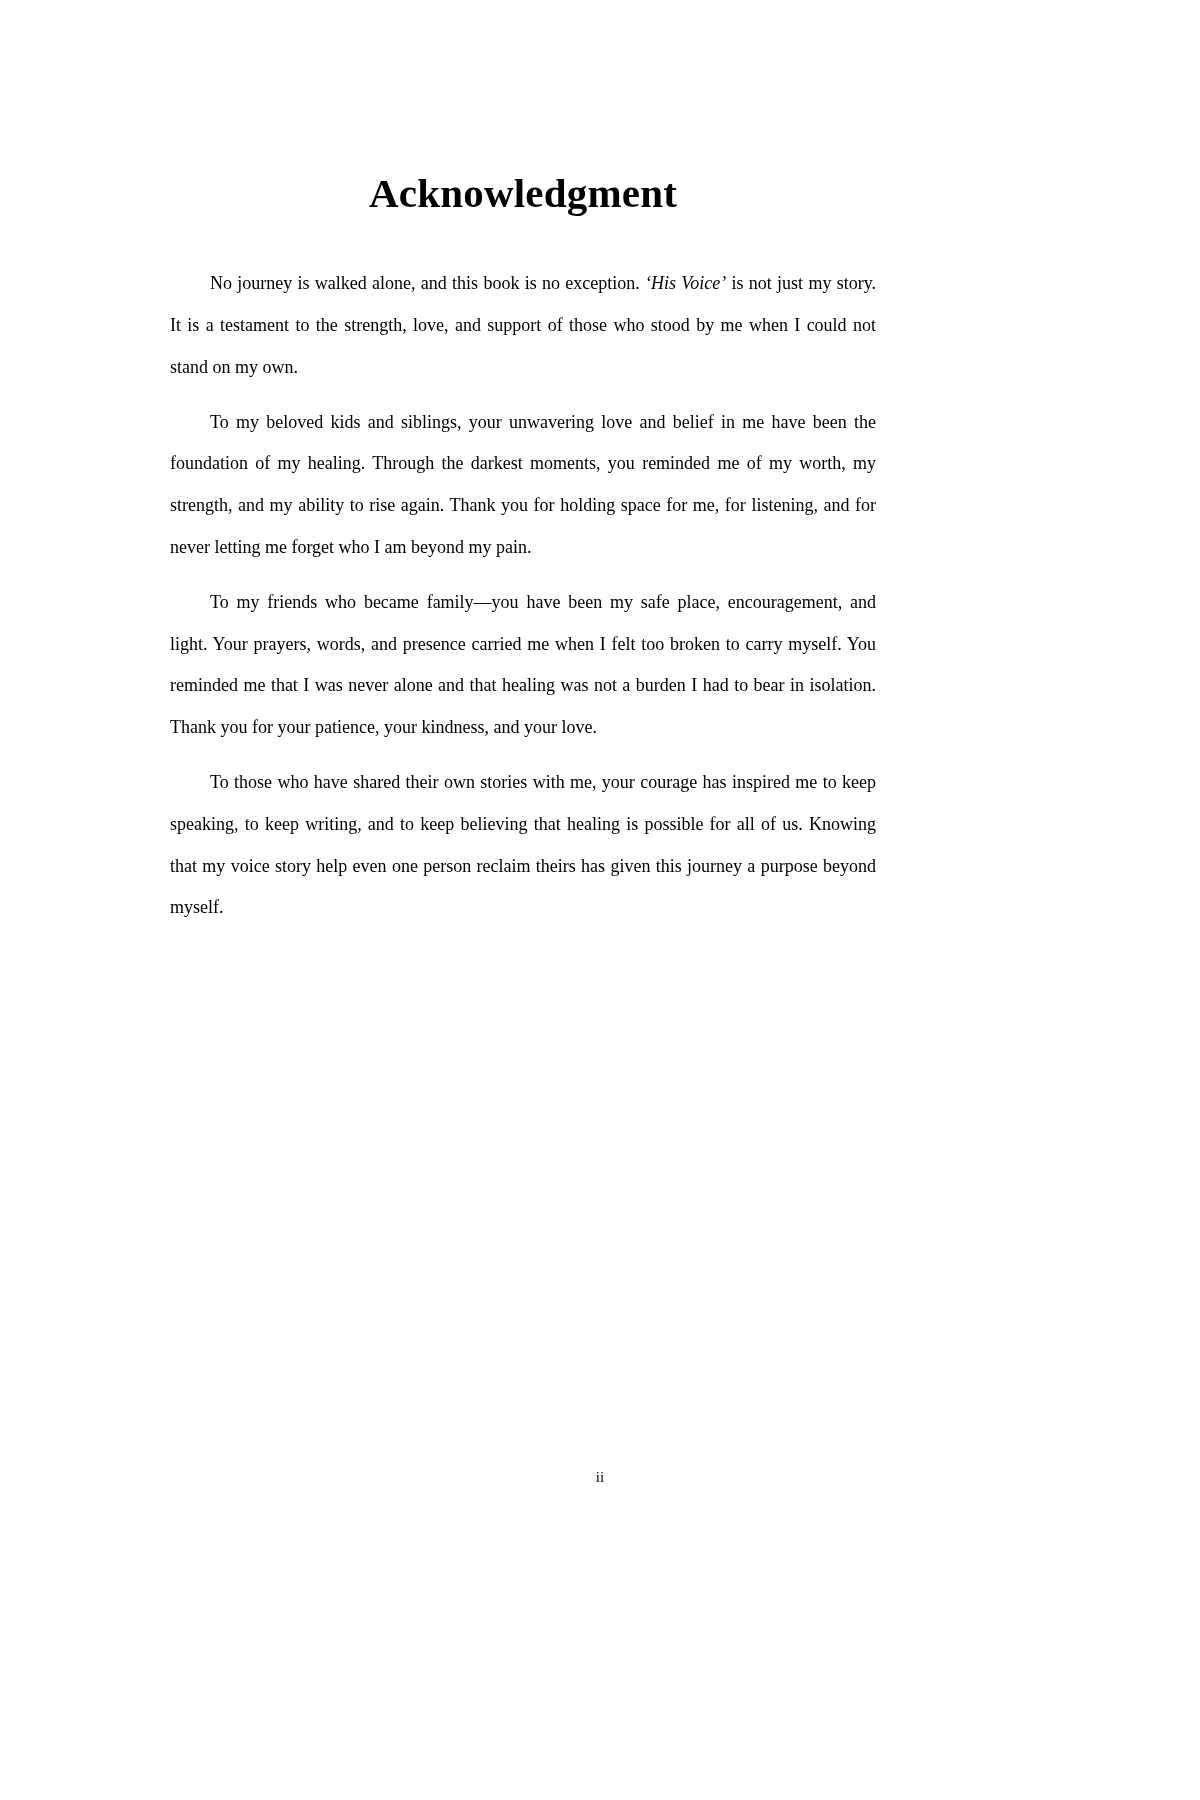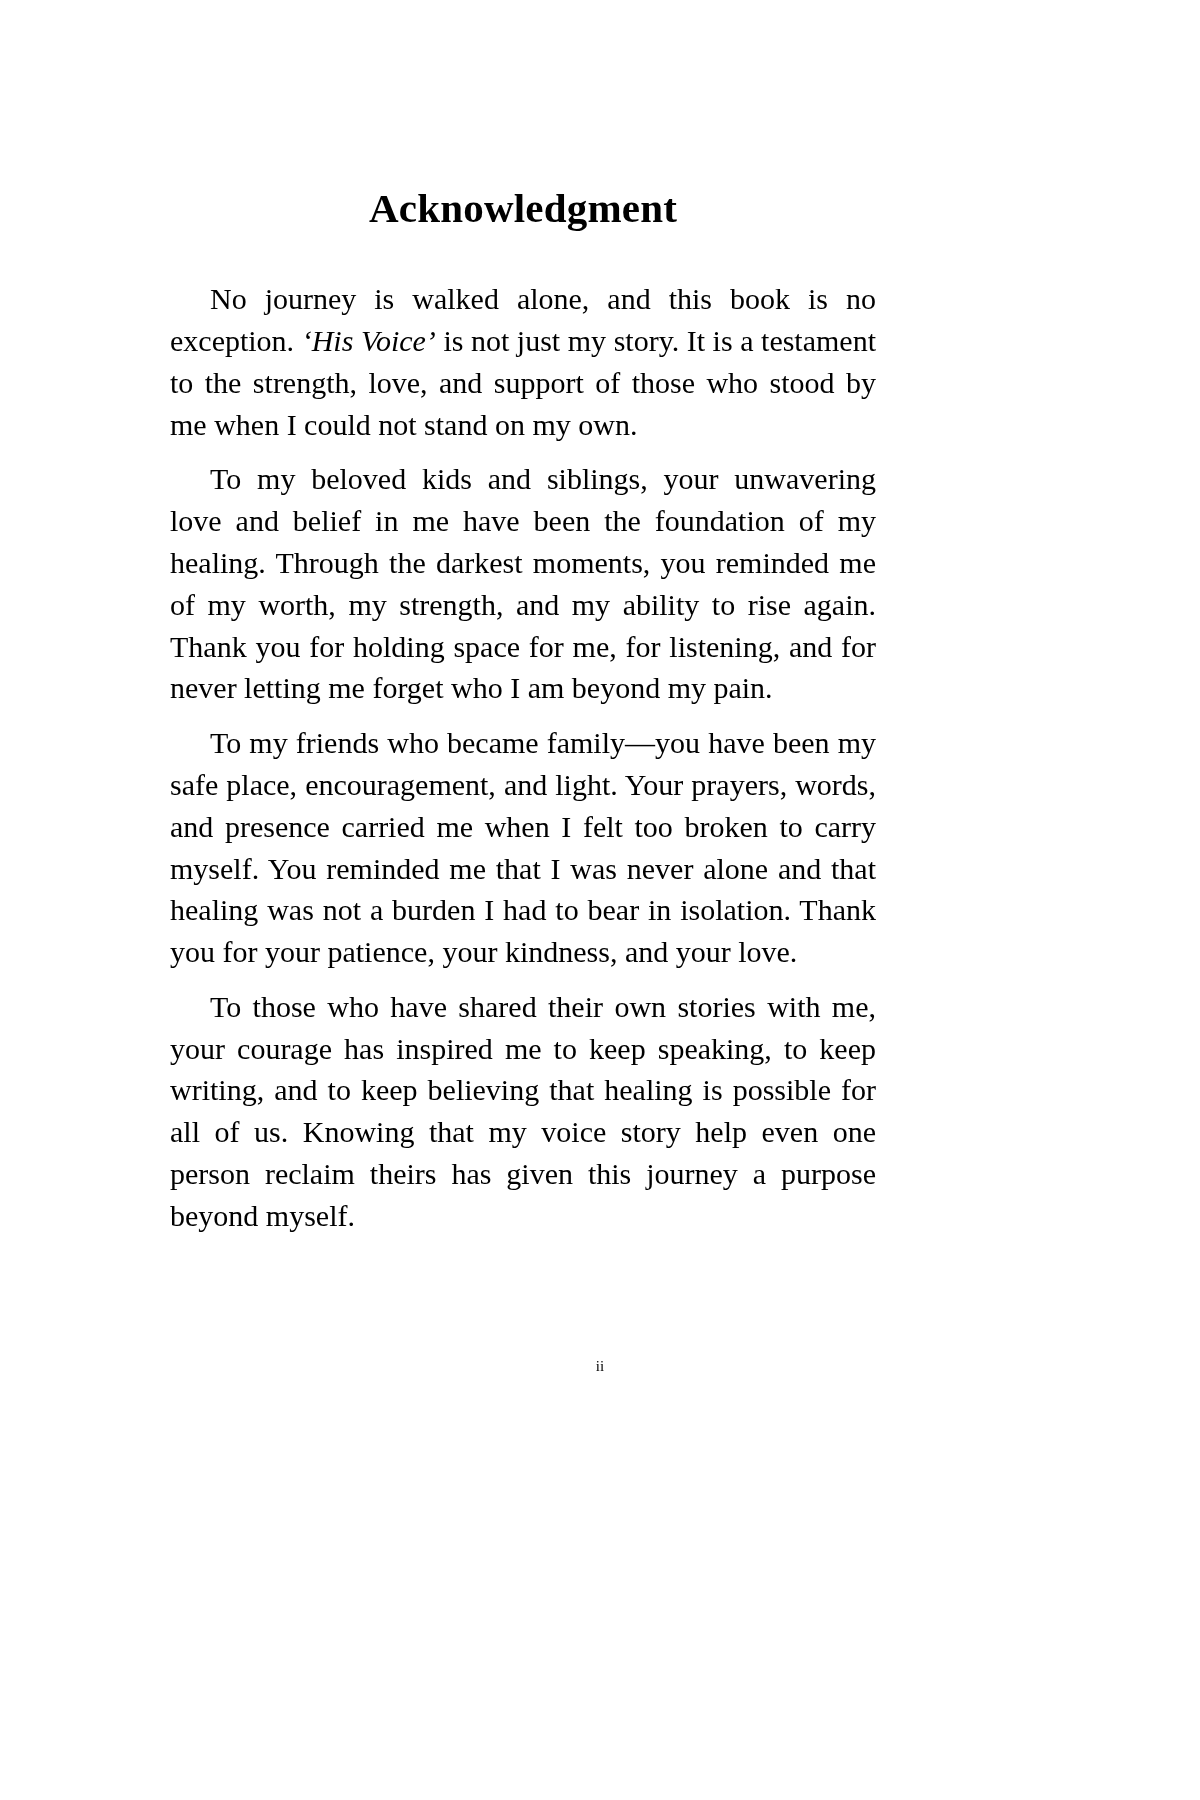--- a/index.html
+++ b/index.html
@@ -19,56 +19,56 @@
     position: relative;
     width: 1200px;
     height: 1800px;
     background: #ffffff;
     box-sizing: border-box;
   }
 
   .content {
     position: absolute;
     left: 170px;
-    top: 185px;
+    top: 170px;
     width: 706px;
   }
 
   .page-title {
     font-size: 41px;
     font-weight: bold;
     text-align: center;
     letter-spacing: 0.2px;
     margin: 0 0 46px 0;
     line-height: 1.15;
   }
 
   .para {
-    font-size: 30px;
+    font-size: 18px;
     line-height: 41.8px;
     text-align: justify;
     text-justify: inter-word;
     text-indent: 40px;
     margin: 0 0 13px 0;
     hyphens: none;
     -webkit-hyphens: none;
   }
 
   .para:last-of-type {
     margin-bottom: 0;
   }
 
   .para em {
     font-style: italic;
   }
 
   .folio {
     position: absolute;
     left: 0;
-    top: 1359px;
+    top: 1470px;
     width: 1200px;
     text-align: center;
     font-size: 15px;
     line-height: 1;
   }
 </style>
 </head>
 <body>
 
 <div class="page">

